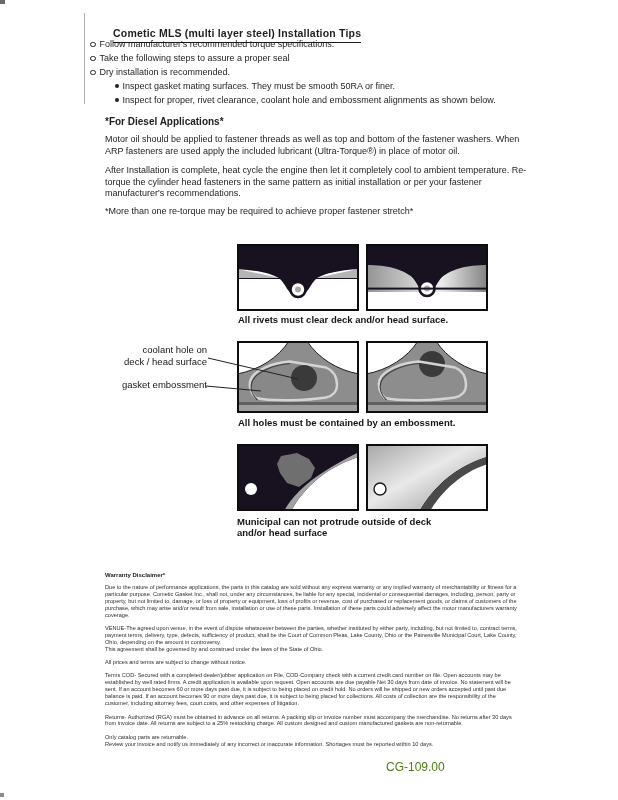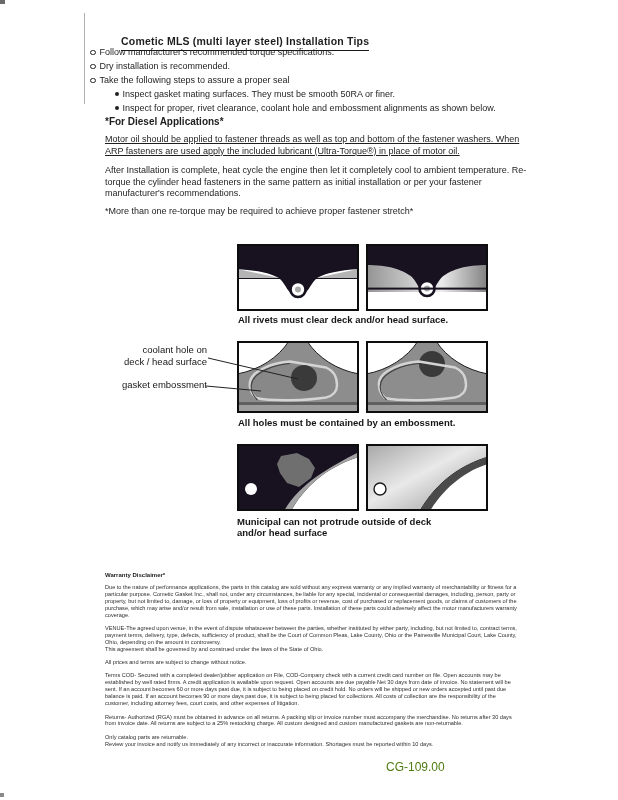--- a/index.html
+++ b/index.html
@@ -4,34 +4,34 @@
 <style>
   html,body{margin:0;padding:0;background:#ffffff;}
   body{width:618px;height:800px;}
   .page{position:relative;width:618px;height:800px;background:#ffffff;
         font-family:"Liberation Sans",sans-serif;color:#1e1e1e;overflow:hidden;}
 
   .scan-mark-top{position:absolute;left:0;top:0;width:5px;height:4px;background:#6a6a6a;}
   .scan-mark-bottom{position:absolute;left:0;top:793px;width:4px;height:4px;background:#8a8a8a;}
   .scan-line{position:absolute;left:84px;top:13px;width:1px;height:91px;background:#b0b0b0;}
 
-  .title{position:absolute;left:105px;top:19px;margin:16px;font-size:10.5px;font-weight:bold;
+  .title{position:absolute;left:105px;top:19px;margin:8px;font-size:10.5px;font-weight:bold;
          letter-spacing:.2px;border-bottom:1.8px solid #1a1a1a;padding-bottom:3px;}
 
-  .tips{position:absolute;left:90px;top:45px;font-size:9px;width:460px;}
+  .tips{position:absolute;left:90px;top:37px;font-size:9px;width:460px;}
   .tip{display:flex;line-height:14px;}
   .tip.sub{margin-left:25px;}
   .mark-open{width:3.5px;height:3.5px;border:1px solid #222;border-radius:50%;
              margin:4.5px 4px 0 0;flex:none;}
   .mark-fill{width:4px;height:4px;background:#222;border-radius:50%;
              margin:4.5px 3.5px 0 0;flex:none;}
 
   .diesel-heading{position:absolute;left:105px;top:116px;font-size:10px;font-weight:bold;}
   .para{position:absolute;left:105px;width:428px;font-size:9px;line-height:11.6px;}
-  #para1{top:134px;text-decoration:underline;} #para2{top:165px;} #note{top:206px;}
+  #para1{top:134px;} #para2{top:165px;} #note{top:206px;}
 
   .fig-label{position:absolute;width:122px;text-align:center;font-size:12px;
              letter-spacing:.4px;color:#111;margin-top:44px;}
   .fig{position:absolute;width:122px;}
   .fig svg{display:block;}
   .c1{left:237px;} .c2{left:366px;text-align:right;}
   .fl-1{top:231px;} .fl-2{top:328px;} .fl-3{top:431px;}
   .fg-1{top:244px;} .fg-2{top:341px;} .fg-3{top:444px;}
 
   .caption{position:absolute;font-size:9.5px;font-weight:bold;line-height:11px;
@@ -65,25 +65,25 @@
 
   <h1 class="title">Cometic MLS (multi layer steel) Installation Tips</h1>
 
   <div class="tips">
     <div class="tip">
       <span class="mark-open"></span>
       <span>Follow manufacturer's recommended torque specifications.</span>
     </div>
     <div class="tip">
       <span class="mark-open"></span>
-      <span>Dry installation is recommended.</span>
+      <span>Take the following steps to assure a proper seal</span>
     </div>
     <div class="tip">
       <span class="mark-open"></span>
-      <span>Take the following steps to assure a proper seal</span>
+      <span>Dry installation is recommended.</span>
     </div>
     <div class="tip sub">
       <span class="mark-fill"></span>
       <span>Inspect gasket mating surfaces. They must be smooth 50RA or finer.</span>
     </div>
     <div class="tip sub">
       <span class="mark-fill"></span>
       <span>Inspect for proper, rivet clearance, coolant hole and embossment alignments as shown below.</span>
     </div>
   </div>

